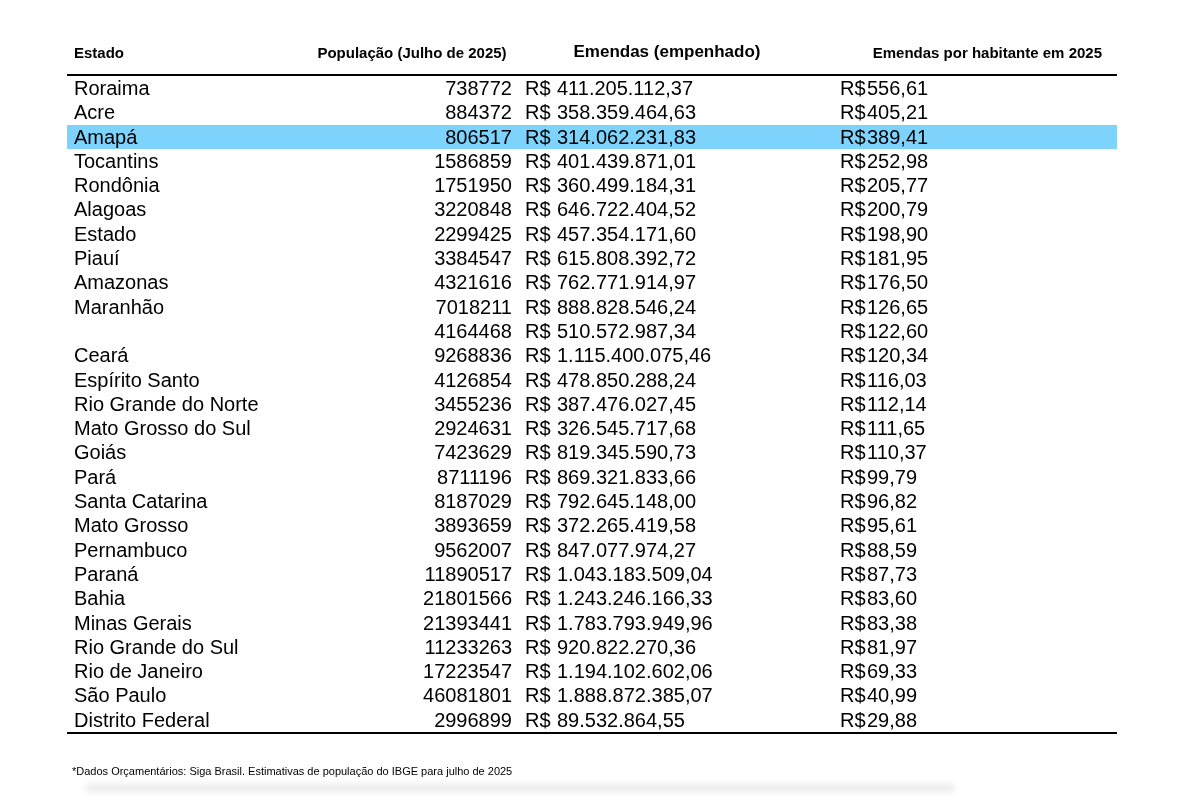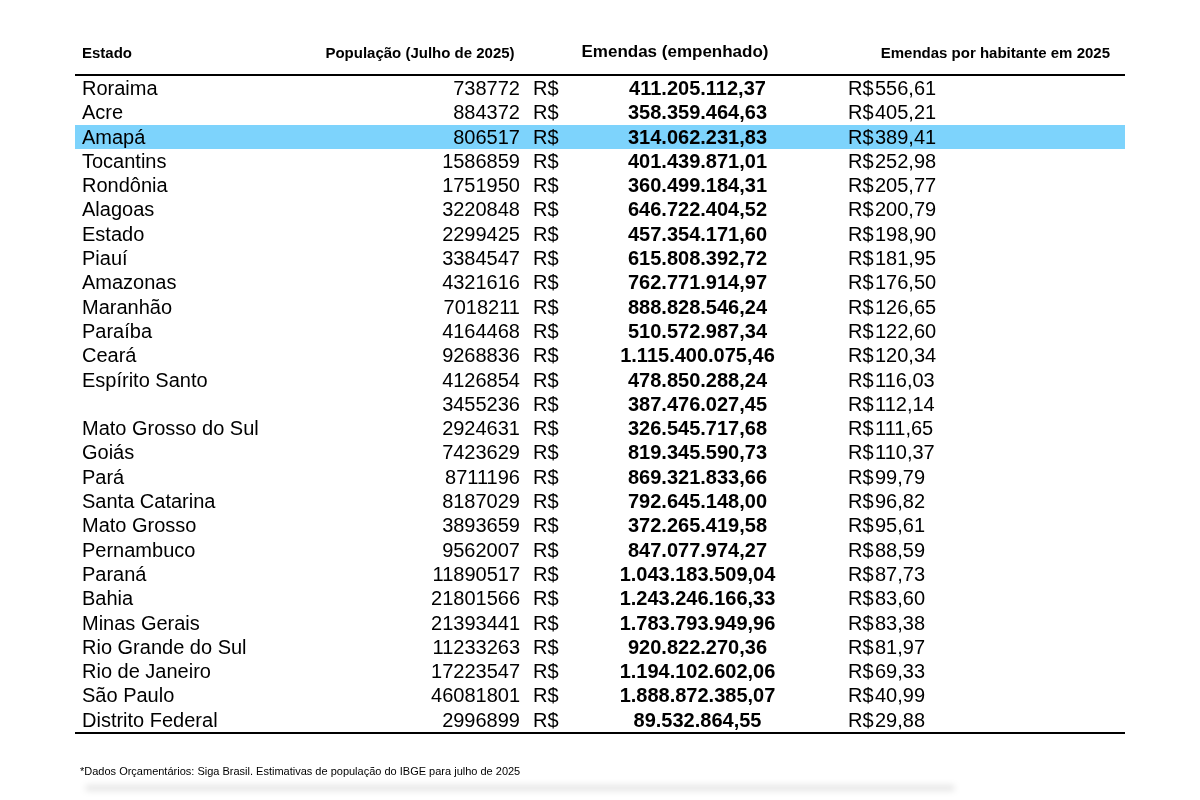--- a/index.html
+++ b/index.html
@@ -5,21 +5,21 @@
   * { margin: 0; padding: 0; box-sizing: border-box; }
   html, body {
     width: 1200px; height: 800px;
     background: #ffffff;
     font-family: "Liberation Sans", sans-serif;
     color: #000000;
     overflow: hidden;
   }
   .table-wrap {
     position: absolute;
-    left: 75px; top: 30px;
+    left: 67px; top: 30px;
     width: 1050px;
   }
   .grid-row {
     display: grid;
     grid-template-columns: 245px 200px 45px 265px 45px 250px;
     align-items: center;
   }
   .header-row {
     height: 46px;
     border-bottom: 2.5px solid #000000;
@@ -36,21 +36,21 @@
 
   .data-row {
     height: 24.3px;
     font-size: 20px;
     line-height: 24.3px;
   }
   .data-row.highlight { background: #7dd3fc; }
   .c-estado  { grid-column: 1; text-align: left; padding-left: 7px; white-space: nowrap; }
   .c-pop     { grid-column: 2; text-align: right; }
   .c-cur1    { grid-column: 3; text-align: left; padding-left: 13px; }
-  .c-emendas { grid-column: 4; text-align: center; font-weight: bold; }
+  .c-emendas { grid-column: 4; text-align: left; }
   .c-cur2    { grid-column: 5; text-align: left; padding-left: 18px; }
   .c-percap  { grid-column: 6; text-align: left; padding-right: 15px; }
 
   .table-bottom-rule {
     border-bottom: 2.5px solid #000000;
   }
   .footnote {
     margin-top: 31px;
     padding-left: 5px;
     font-size: 11px;
@@ -152,21 +152,20 @@
       </div>
       <div class="grid-row data-row">
         <div class="c-estado">Maranhão</div>
         <div class="c-pop">7018211</div>
         <div class="c-cur1">R$</div>
         <div class="c-emendas">888.828.546,24</div>
         <div class="c-cur2">R$</div>
         <div class="c-percap">126,65</div>
       </div>
       <div class="grid-row data-row">
-        <div class="c-estado">Paraíba</div>
         <div class="c-pop">4164468</div>
         <div class="c-cur1">R$</div>
         <div class="c-emendas">510.572.987,34</div>
         <div class="c-cur2">R$</div>
         <div class="c-percap">122,60</div>
       </div>
       <div class="grid-row data-row">
         <div class="c-estado">Ceará</div>
         <div class="c-pop">9268836</div>
         <div class="c-cur1">R$</div>
@@ -176,20 +175,21 @@
       </div>
       <div class="grid-row data-row">
         <div class="c-estado">Espírito Santo</div>
         <div class="c-pop">4126854</div>
         <div class="c-cur1">R$</div>
         <div class="c-emendas">478.850.288,24</div>
         <div class="c-cur2">R$</div>
         <div class="c-percap">116,03</div>
       </div>
       <div class="grid-row data-row">
+        <div class="c-estado">Rio Grande do Norte</div>
         <div class="c-pop">3455236</div>
         <div class="c-cur1">R$</div>
         <div class="c-emendas">387.476.027,45</div>
         <div class="c-cur2">R$</div>
         <div class="c-percap">112,14</div>
       </div>
       <div class="grid-row data-row">
         <div class="c-estado">Mato Grosso do Sul</div>
         <div class="c-pop">2924631</div>
         <div class="c-cur1">R$</div>

